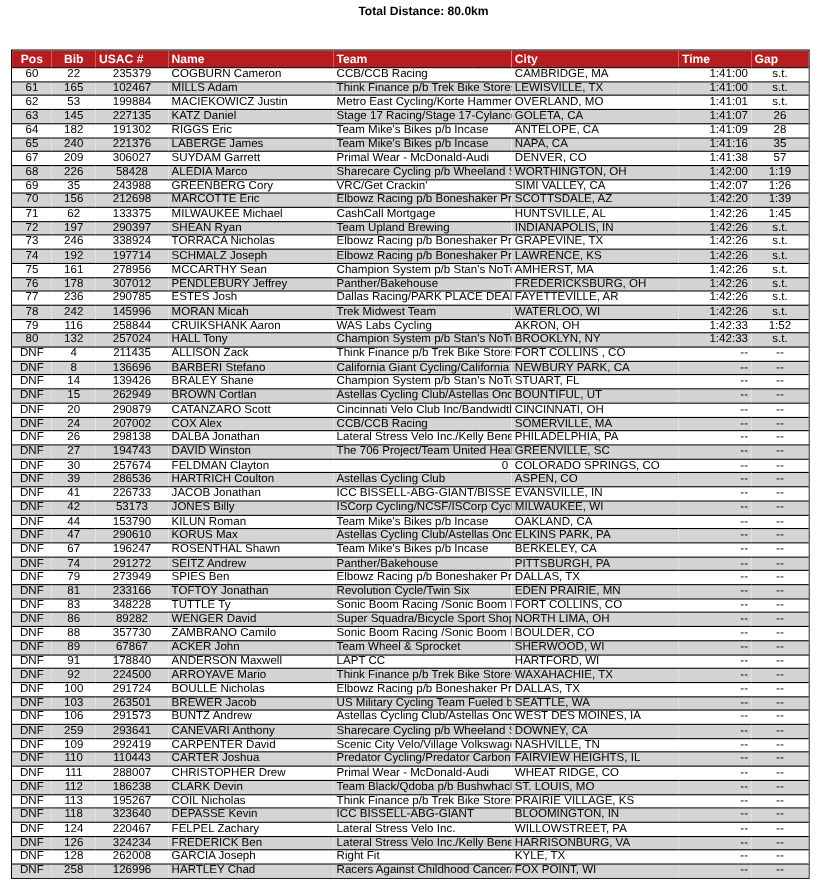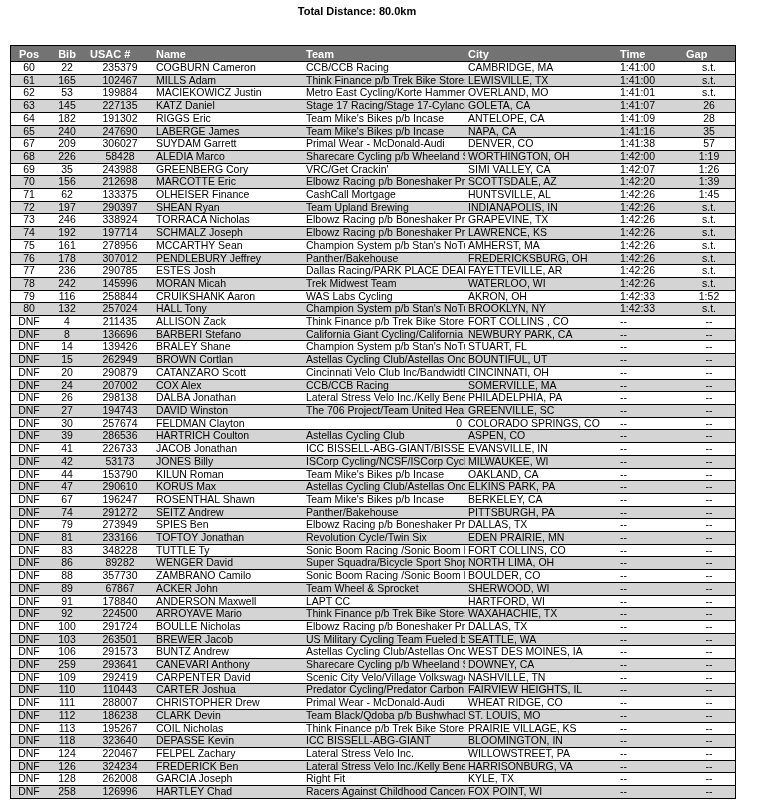--- a/index.html
+++ b/index.html
@@ -14,40 +14,41 @@
     color: #000000;
     overflow: hidden;
     position: relative;
   }
   .summary {
     text-align: center;
     font-size: 11px;
     font-weight: bold;
     line-height: 1;
     color: #000;
+    padding-left: 28px;
   }
   #total-distance { position: absolute; left: 0; top: 6px; width: 714px; }
   #avg-speed      { position: absolute; left: 0; top: 30px; width: 714px; margin-top: 32px; }
 
   .table-wrap {
     position: absolute;
     left: 10px;
     top: 45px;
     width: 726px;
     border: 1px solid #000;
     box-sizing: border-box;
   }
   table.results {
     border-collapse: collapse;
     width: 100%;
     table-layout: fixed;
     font-size: 10.5px;
   }
   table.results th {
-    background: #737373;
+    background: #b91c1c;
     color: #ffffff;
     font-weight: bold;
     font-size: 11px;
     height: 15px;
     padding: 0 3px;
     text-align: left;
     white-space: nowrap;
     overflow: hidden;
   }
   table.results td {
@@ -67,21 +68,21 @@
   col.c-pos   { width: 36px; }
   col.c-bib   { width: 40px; }
   col.c-usac  { width: 66px; }
   col.c-name  { width: 150px; }
   col.c-team  { width: 162px; }
   col.c-city  { width: 152px; }
   col.c-time  { width: 66px; }
   col.c-gap   { width: 52px; }
 
   .cell-pos, .cell-bib, .cell-usac { text-align: center; }
-  .cell-time { text-align: left; }
+  .cell-time { text-align: right; }
   .cell-gap  { text-align: center; }
   .cell-name, .cell-team, .cell-city { text-align: left; }
   .hdr-pos, .hdr-bib { text-align: center !important; }
   .hdr-usac { text-align: right; }
   .hdr-time { text-align: left; }
   .hdr-gap  { text-align: right; }
   td.cell-team.right { text-align: right; }
 </style>
 </head>
 <body>
@@ -160,21 +161,21 @@
           <td class="cell-usac">191302</td>
           <td class="cell-name">RIGGS Eric</td>
           <td class="cell-team">Team Mike's Bikes p/b Incase</td>
           <td class="cell-city">ANTELOPE, CA</td>
           <td class="cell-time">1:41:09</td>
           <td class="cell-gap">28</td>
         </tr>
         <tr>
           <td class="cell-pos">65</td>
           <td class="cell-bib">240</td>
-          <td class="cell-usac">247690</td>
+          <td class="cell-usac">221376</td>
           <td class="cell-name">LABERGE James</td>
           <td class="cell-team">Team Mike's Bikes p/b Incase</td>
           <td class="cell-city">NAPA, CA</td>
           <td class="cell-time">1:41:16</td>
           <td class="cell-gap">35</td>
         </tr>
         <tr>
           <td class="cell-pos">67</td>
           <td class="cell-bib">209</td>
           <td class="cell-usac">306027</td>
@@ -211,21 +212,21 @@
           <td class="cell-name">MARCOTTE Eric</td>
           <td class="cell-team">Elbowz Racing p/b Boneshaker Proje</td>
           <td class="cell-city">SCOTTSDALE, AZ</td>
           <td class="cell-time">1:42:20</td>
           <td class="cell-gap">1:39</td>
         </tr>
         <tr>
           <td class="cell-pos">71</td>
           <td class="cell-bib">62</td>
           <td class="cell-usac">133375</td>
-          <td class="cell-name">OLHEISER Finance</td>
+          <td class="cell-name">MILWAUKEE Michael</td>
           <td class="cell-team">CashCall Mortgage</td>
           <td class="cell-city">HUNTSVILLE, AL</td>
           <td class="cell-time">1:42:26</td>
           <td class="cell-gap">1:45</td>
         </tr>
         <tr>
           <td class="cell-pos">72</td>
           <td class="cell-bib">197</td>
           <td class="cell-usac">290397</td>
           <td class="cell-name">SHEAN Ryan</td>

